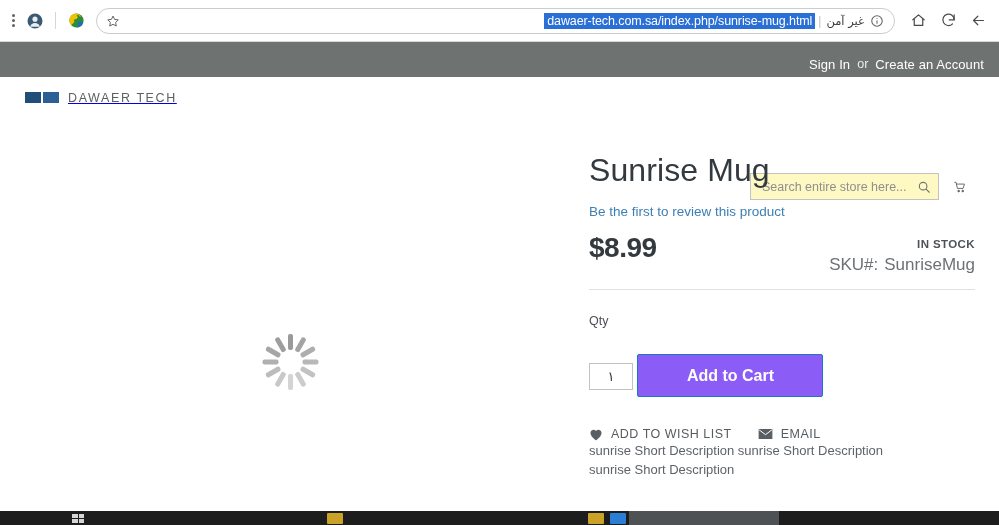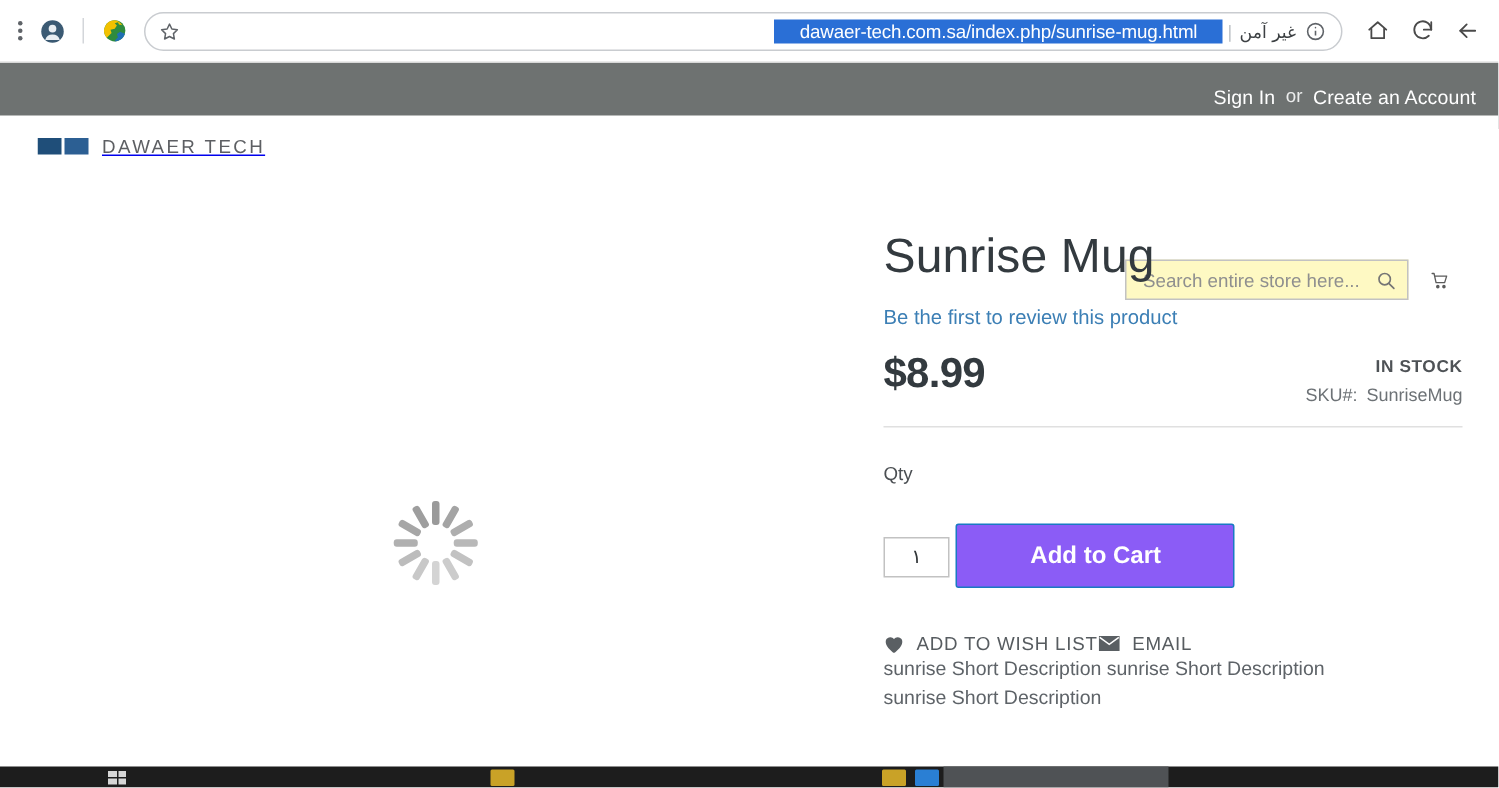--- a/index.html
+++ b/index.html
@@ -62,21 +62,21 @@
   .omnibox-sep {
     color:#bdc1c6; font-size:12px; padding:0 3px; flex:0 0 auto;
   }
   .omnibox-url {
     font-size: 12.5px;
     color: #ffffff;
     background: #2a6fd6;
     white-space: nowrap;
     overflow: hidden;
     text-overflow: clip;
-    padding: 1px 17px;
+    padding: 1px 3px;
     direction: ltr;
     flex: 0 0 auto;
     letter-spacing: -0.1px;
   }
   .omnibox-spacer { flex: 1 1 auto; min-width:0; }
   .omnibox-star {
     width: 20px; height:20px;
     display:flex; align-items:center; justify-content:center;
     color:#5f6368; flex:0 0 auto;
     position:absolute; left: 6px; top: 2px;
@@ -177,21 +177,21 @@
   }
   .price-row {
     margin-top:10px;
     display:flex; align-items:flex-start; justify-content:space-between;
     padding-bottom:14px;
     border-bottom:1px solid #e0e0e0;
   }
   .price { font-size:28px; font-weight:700; color:#333a3f; line-height:36px; letter-spacing:-.5px;}
   .stock-block { text-align:right; padding-top:8px; }
   .stock { font-size:11.5px; font-weight:700; color:#4e5256; letter-spacing:.4px; }
-  .sku { font-size:12px; color:#6d7276; margin-top:5px; }
+  .sku { font-size:17px; color:#6d7276; margin-top:5px; }
   .sku b { font-weight:400; color:#6d7276; }
   .sku span { margin-left:6px; }
 
   .qty-label { margin-top:24px; font-size:12.5px; color:#4b4f53; }
   .qty-input {
     margin-top:8px;
     width:44px; height:27px;
     border:1px solid #c2c2c2; background:#fff;
     text-align:center; font-size:13px; color:#33373a;
     font-family:"DejaVu Sans", sans-serif;
@@ -199,21 +199,21 @@
   }
   .add-to-cart {
     margin-top:26px;
     width:186px; height:43px;
     background:#8b5cf6; border:1px solid #1979c3; color:#fff;
     font-size:16px; font-weight:700; cursor:pointer; border-radius:2px;
     font-family:"Liberation Sans", sans-serif;
   }
 
   .product-social {
-    margin-top:30px; display:flex; align-items:center; 
+    margin-top:30px; display:flex; align-items:center; gap:26px;
   }
   .social-link {
     display:flex; align-items:center; gap:8px;
     font-size:12.5px; color:#575c60; text-decoration:none;
     letter-spacing:.5px; font-weight:400;
   }
   .social-link svg { display:block; }
 
   .short-desc {
     font-size:13px; color:#5e6368; line-height:19px;

